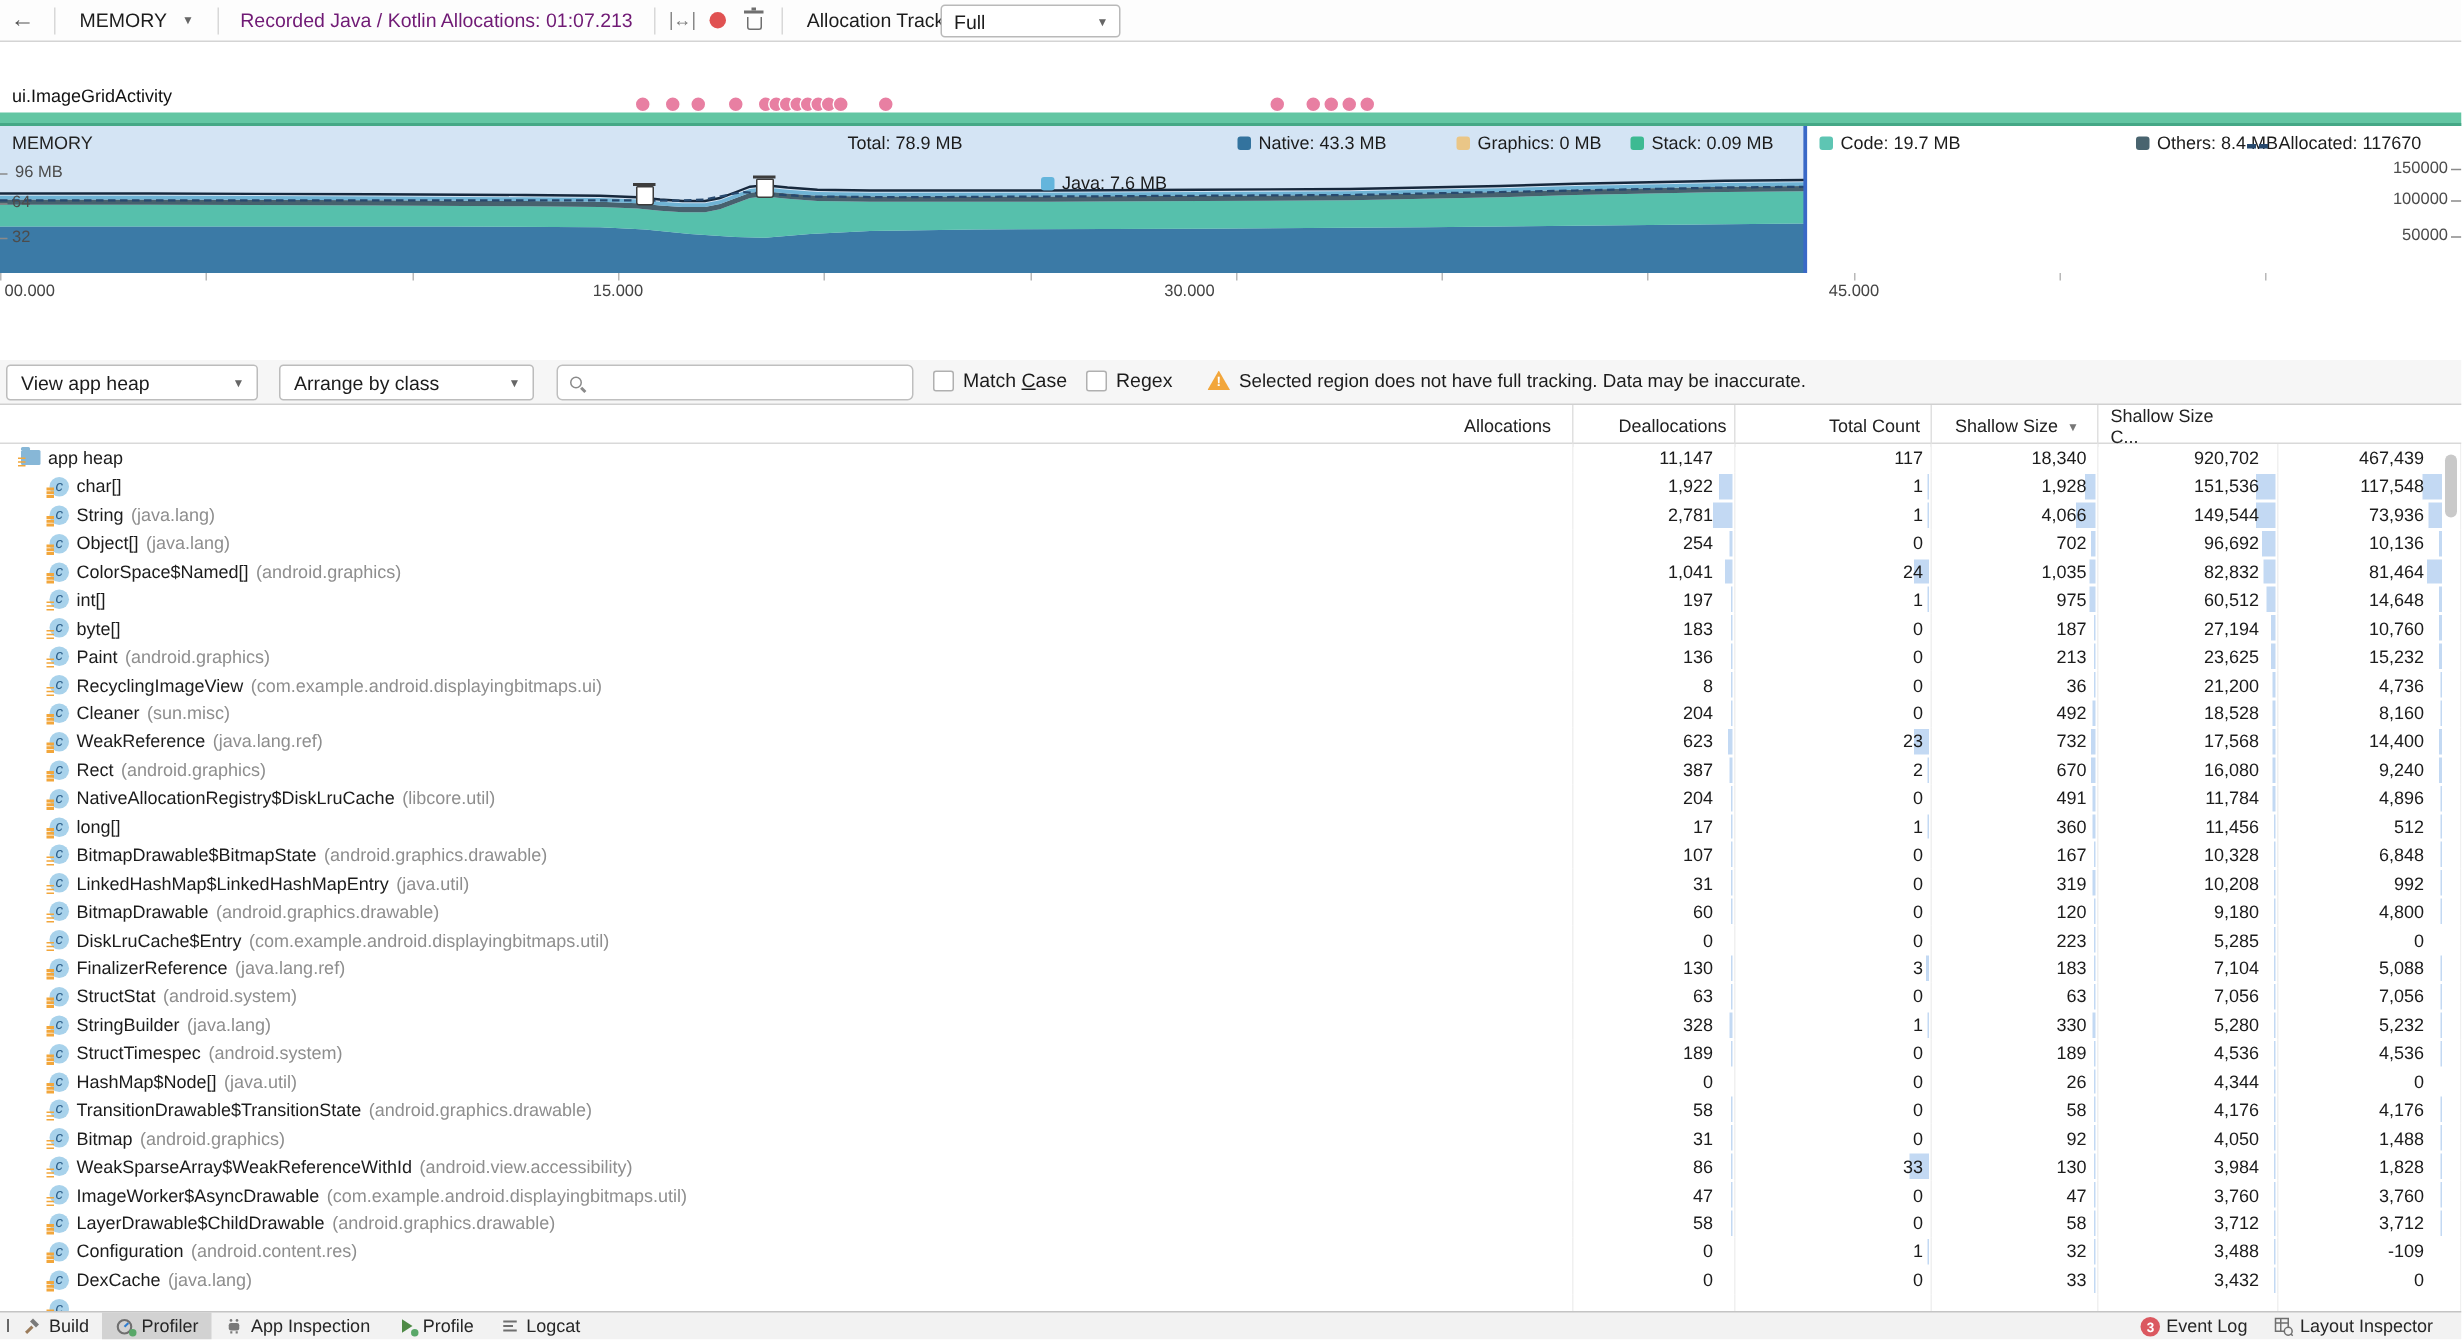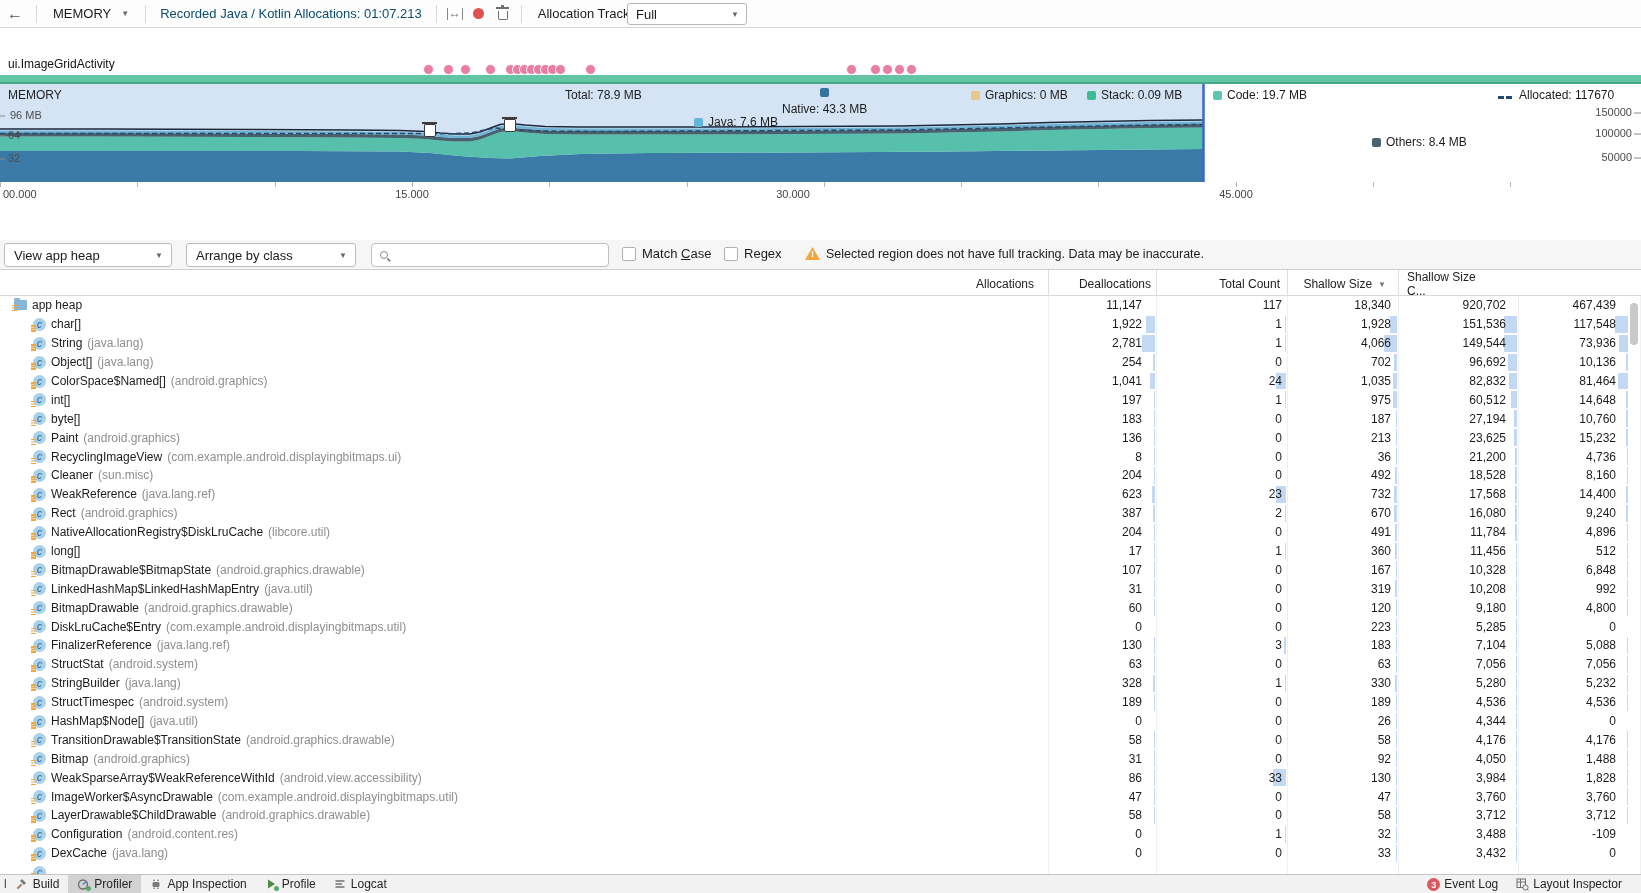--- a/index.html
+++ b/index.html
@@ -8,21 +8,21 @@
   .abs { position:absolute; }
   #app { position:relative; width:1641px; height:893px; }
 
   
   #toolbar { top:0; left:0; width:100%; height:28px; background:#fdfdfd;
     border-bottom:1px solid #d4d4d4; display:flex; align-items:center; font-size:13px; }
   .tb-sep { width:1px; height:18px; background:#d8d8d8; margin:0 6px; }
   #back-arrow { width:30px; text-align:center; font-size:16px; color:#555; cursor:pointer; }
   #session-select { display:flex; align-items:center; gap:10px; padding:0 10px; cursor:pointer; }
   .caret { font-size:8px; color:#666; }
-  #recording-label { color:#0c4a6e; padding:0 8px; }
+  #recording-label { color:#701a75; padding:0 8px; }
   .icon-btn { display:flex; align-items:center; justify-content:center; width:24px; height:22px; cursor:pointer; }
   #fit-icon { color:#777; font-size:12px; border-left:1.5px solid #888; border-right:1.5px solid #888; padding:0 1px; line-height:10px; height:12px; }
   #record-dot { width:11px; height:11px; border-radius:50%; background:#e05252; }
   .trash { position:relative; width:10px; height:9px; border:1.5px solid #6f6f6f; border-top:none; border-radius:0 0 2px 2px; margin-top:4px; }
   .trash:before { content:""; position:absolute; left:-3px; top:-4px; width:13px; height:2px; background:#6f6f6f; }
   .trash:after { content:""; position:absolute; left:2px; top:-6px; width:3px; height:2px; background:#6f6f6f; }
   #tracking-label { margin-left:10px; }
   #tracking-combo { position:absolute; left:627px; top:3px; width:120px; height:22px; background:#fff;
     border:1px solid #b9b9b9; border-radius:3px; display:flex; align-items:center; padding:0 8px; cursor:pointer; }
   #tracking-combo .caret { position:absolute; right:7px; }
@@ -182,37 +182,37 @@
       </svg>
     <div id="chart-title" class="abs">MEMORY</div>
     <div id="legend">
         <span class="lg-item" style="left: 565px;">
           <span>Total: 78.9 MB</span>
         </span>
         <span class="lg-item" style="left: 694px; margin-top: 27px;">
           <span class="sw" style="background: rgb(100, 181, 220);"></span>
           <span>Java: 7.6 MB</span>
         </span>
-        <span class="lg-item" style="left: 782px; flex-direction: column;">
+        <span class="lg-item" style="left: 825px;">
           <span class="sw" style="background: rgb(51, 115, 158);"></span>
           <span>Native: 43.3 MB</span>
         </span>
         <span class="lg-item" style="left: 971px;">
           <span class="sw" style="background: rgb(234, 198, 135);"></span>
           <span>Graphics: 0 MB</span>
         </span>
         <span class="lg-item" style="left: 1087px;">
           <span class="sw" style="background: rgb(61, 186, 146);"></span>
           <span>Stack: 0.09 MB</span>
         </span>
         <span class="lg-item" style="left: 1213px;">
           <span class="sw" style="background: rgb(94, 197, 179);"></span>
           <span>Code: 19.7 MB</span>
         </span>
-        <span class="lg-item" style="left: 1372px; margin-top: 47px;">
+        <span class="lg-item" style="left: 1424px;">
           <span class="sw" style="background: rgb(73, 100, 111);"></span>
           <span>Others: 8.4 MB</span>
         </span>
         <span class="lg-item" style="left: 1498px;">
           <span class="sw-dash"><i style="background:#27496e"></i><i style="background:#27496e"></i></span>
           <span>Allocated: 117670</span>
         </span>
       </div>
     <div id="left-axis">
         <span class="axis-lbl" style="left: 10px; top: 25px;">96 MB</span>

